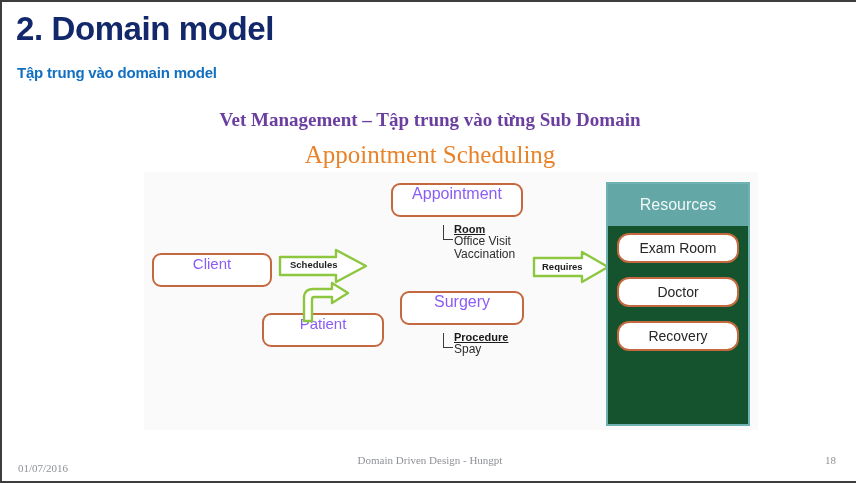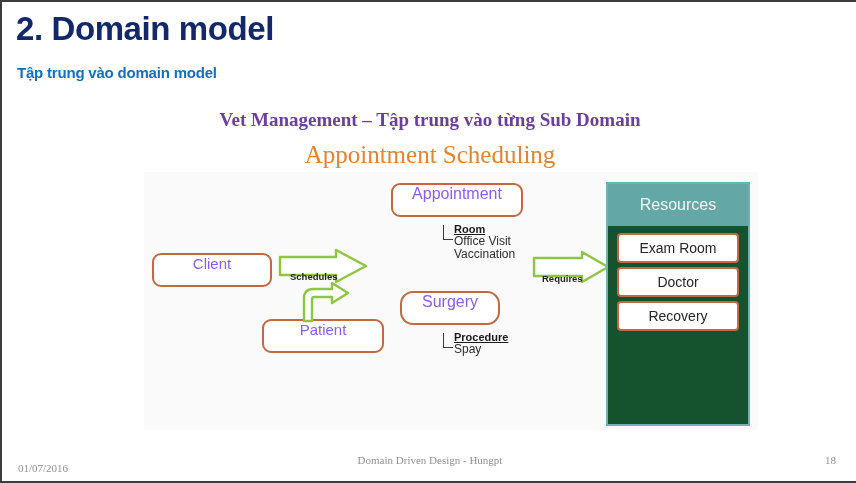--- a/index.html
+++ b/index.html
@@ -91,23 +91,23 @@
     display: flex;
     align-items: flex-start;
     justify-content: center;
     font-family: "Liberation Sans", sans-serif;
     font-size: 15px;
     color: #8b5cf6;
     white-space: nowrap;
   }
 
   #node-client   { left: 8px;   top: 81px;  width: 120px; height: 34px; }
-  #node-patient  { left: 118px; top: 147px; width: 122px; height: 34px; }
+  #node-patient  { left: 118px; top: 141px; width: 122px; height: 34px; }
   #node-appointment { left: 247px; top: 11px;  width: 132px; height: 34px; font-size: 16px; }
-  #node-surgery  { left: 256px; top: 119px; width: 100px; height: 34px; font-size: 16px; border-radius: 13px; }
+  #node-surgery  { left: 256px; top: 119px; width: 124px; height: 34px; font-size: 16px; }
 
   
   .attr-block {
     position: absolute;
     font-family: "Liberation Sans", sans-serif;
     color: #262626;
   }
   .attr-connector {
     position: absolute;
     border-left: 1px solid #3b3b3b;
@@ -136,21 +136,20 @@
   #arrow-schedules { left: 134px; top: 76px; }
   #arrow-elbow     { left: 152px; top: 109px; }
   #arrow-requires  { left: 388px; top: 78px; }
   .arrow-label {
     position: absolute;
     font-family: "Liberation Sans", sans-serif;
     font-size: 9.5px;
     font-weight: bold;
     color: #1f1f1f;
     white-space: nowrap;
-    margin-top: 12px;
   }
   #label-schedules { left: 146px; top: 87px; }
   #label-requires  { left: 398px; top: 89px; }
 
   
   #resources-panel {
     position: absolute;
     left: 462px;
     top: 10px;
     width: 144px;
@@ -168,23 +167,23 @@
     font-family: "Liberation Sans", sans-serif;
     font-size: 16px;
     color: #f2f7f7;
     white-space: nowrap;
   }
   #resources-list {
     padding: 7px 9px 0 9px;
   }
   .resource-item {
     height: 30px;
-    margin-bottom: 4px;
+    margin-bottom: 14px;
     border: 2px solid #C4683F;
-    border-radius: 4px;
+    border-radius: 12px;
     background: #ffffff;
     box-sizing: border-box;
     display: flex;
     align-items: center;
     justify-content: center;
     font-family: "Liberation Sans", sans-serif;
     font-size: 14px;
     color: #262626;
     white-space: nowrap;
   }

